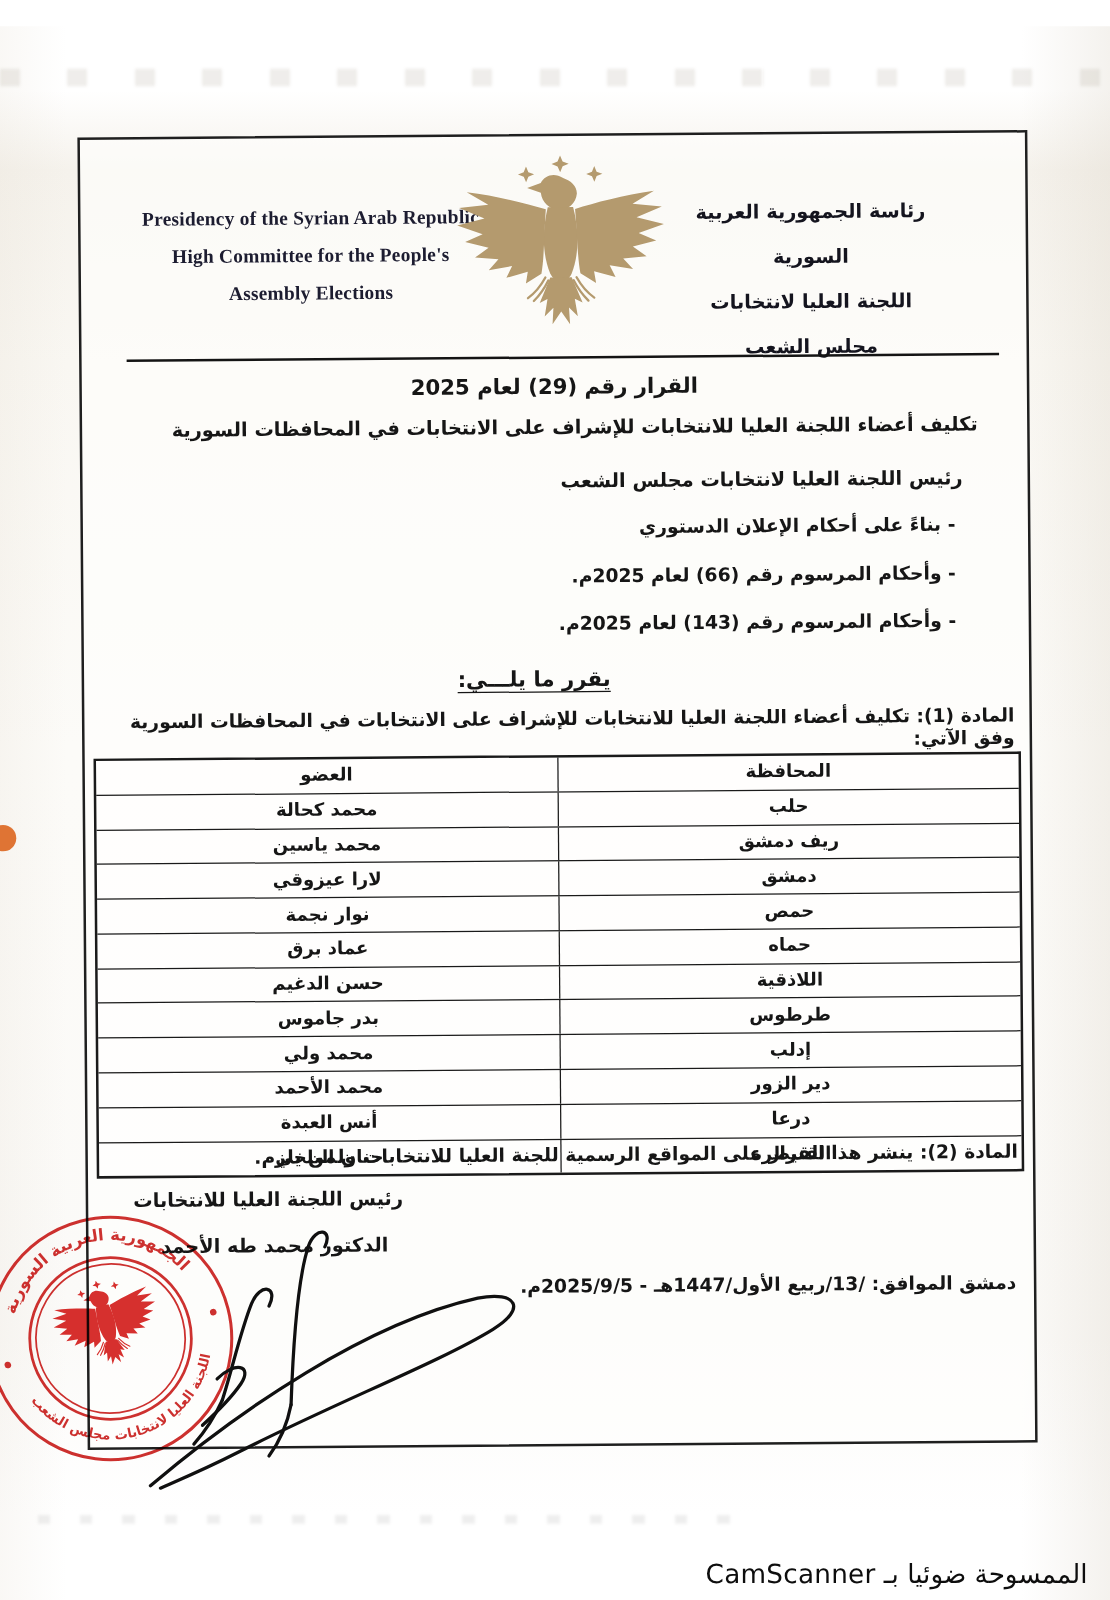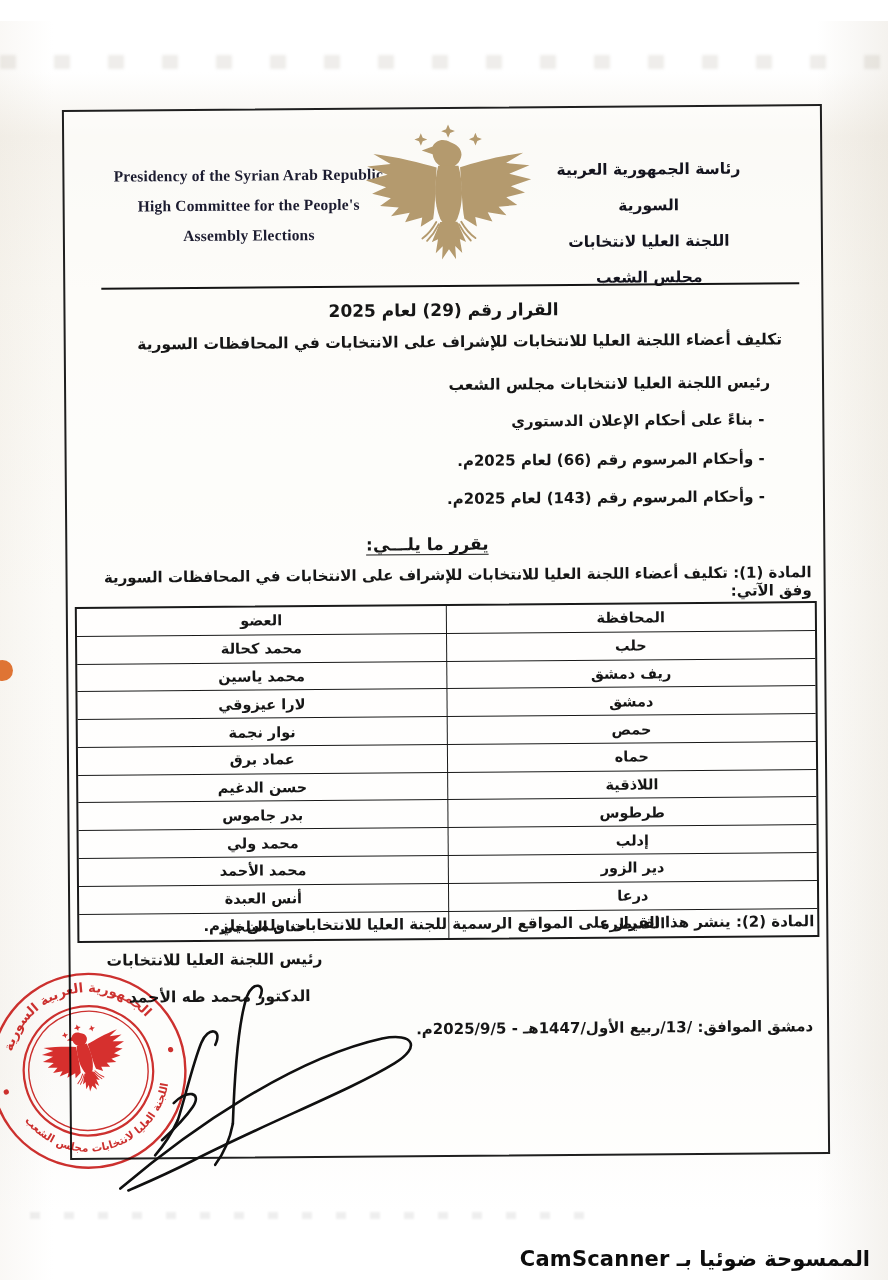--- a/index.html
+++ b/index.html
@@ -79,21 +79,21 @@
   .date-line { position:absolute; top:911px; right:14px; direction:rtl; font-weight:bold; font-size:15px; }
 
   .stamp {
     position:absolute; left:-84px; top:858px; width:202px; height:202px;
     transform:rotate(-14deg); opacity:.93; mix-blend-mode:multiply;
   }
   .signature { position:absolute; left:28px; top:848px; width:344px; height:252px; }
 
   .watermark {
     position:absolute; top:1226px; right:18px; direction:rtl;
-    font-weight:bold; font-size:21px; color:#0d0d0d; letter-spacing:.2px;
+    font-weight:normal; font-size:21px; color:#0d0d0d; letter-spacing:.2px;
   }
   .hidden-defs { position:absolute; width:0; height:0; overflow:hidden; }
 </style>
 </head>
 <body>
 
 <svg class="hidden-defs" aria-hidden="true">
   <defs>
     <symbol id="sy-eagle" viewBox="0 0 220 200">
       <g fill="currentColor">

